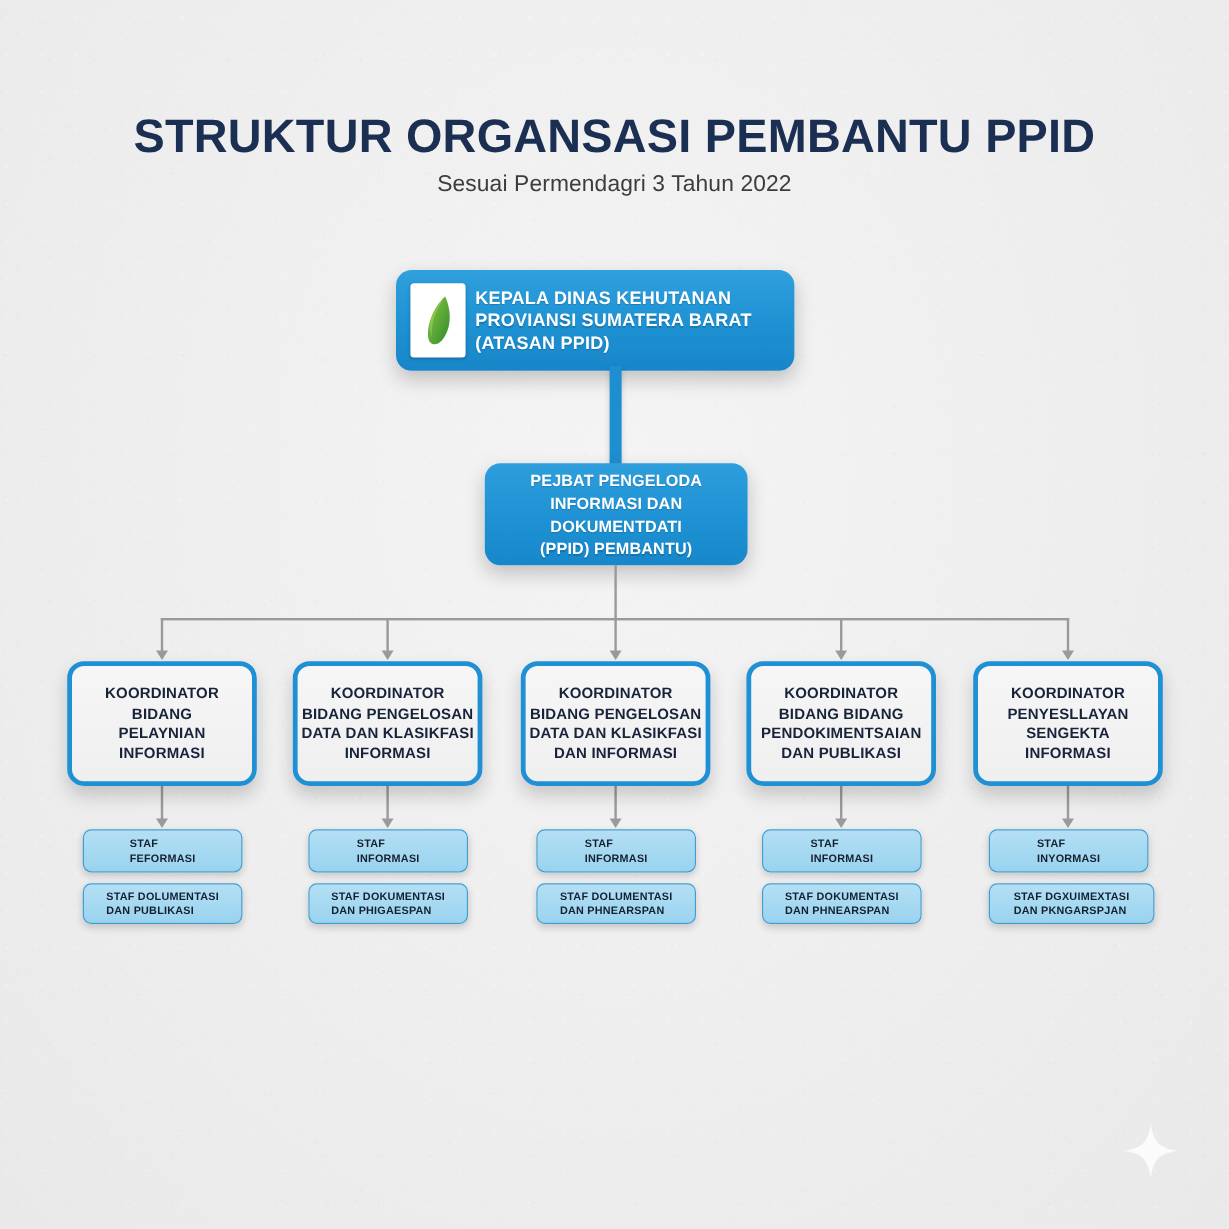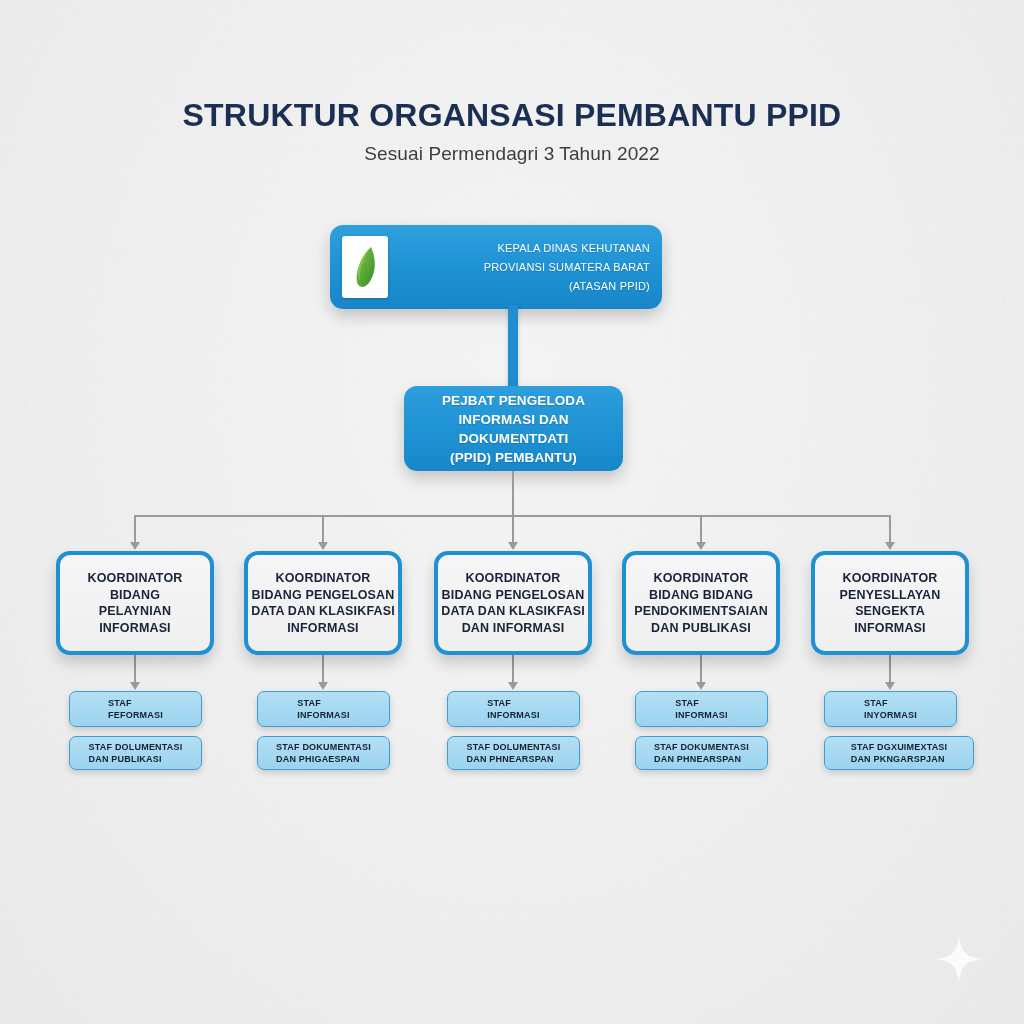--- a/index.html
+++ b/index.html
@@ -41,21 +41,21 @@
   }
 
   
   #title-block {
     position: absolute;
     left: 0; top: 96px;
     width: 1024px;
     text-align: center;
   }
   .title-line {
-    font-size: 32px;
+    font-size: 39px;
     font-weight: bold;
     letter-spacing: .2px;
     color: #1b2f52;
     line-height: 38px;
     white-space: nowrap;
   }
   #subtitle {
     margin-top: 9px;
     font-size: 19px;
     color: #3d3d3d;
@@ -99,24 +99,24 @@
     border-radius: 3px;
     flex: 0 0 auto;
     margin-right: 8px;
     display: flex;
     align-items: center;
     justify-content: center;
     box-shadow: 0 1px 3px rgba(0,0,0,.22);
   }
   #top-box-text {
     flex: 1 1 auto;
-    text-align: right;
+    text-align: left;
     color: #ffffff;
-    font-size: 11px;
-    font-weight: normal;
+    font-size: 15px;
+    font-weight: bold;
     line-height: 19px;
     letter-spacing: .2px;
     text-shadow: 0 1px 1px rgba(0,0,0,.18);
   }
 
   
   #ppid-box {
     position: absolute;
     left: 404px; top: 386px;
     width: 219px; height: 85px;
@@ -365,21 +365,21 @@
       <div>STAF DOLUMENTASI</div>
       <div>DAN PHNEARSPAN</div>
     </div>
   </div>
   <div class="staff-box" style="left:635px; top:736px; width:133px; height:34px;">
     <div class="staff-text">
       <div>STAF DOKUMENTASI</div>
       <div>DAN PHNEARSPAN</div>
     </div>
   </div>
-  <div class="staff-box" style="left:824px; top:736px; width:150px; height:34px;">
+  <div class="staff-box" style="left:824px; top:736px; width:138px; height:34px;">
     <div class="staff-text">
       <div>STAF DGXUIMEXTASI</div>
       <div>DAN PKNGARSPJAN</div>
     </div>
   </div>
 
   <svg id="sparkle" viewBox="0 0 100 100">
     <path d="M50 0 C55 35 65 45 100 50 C65 55 55 65 50 100 C45 65 35 55 0 50 C35 45 45 35 50 0 Z" fill="#ffffff" opacity="0.92"></path>
   </svg>
 

